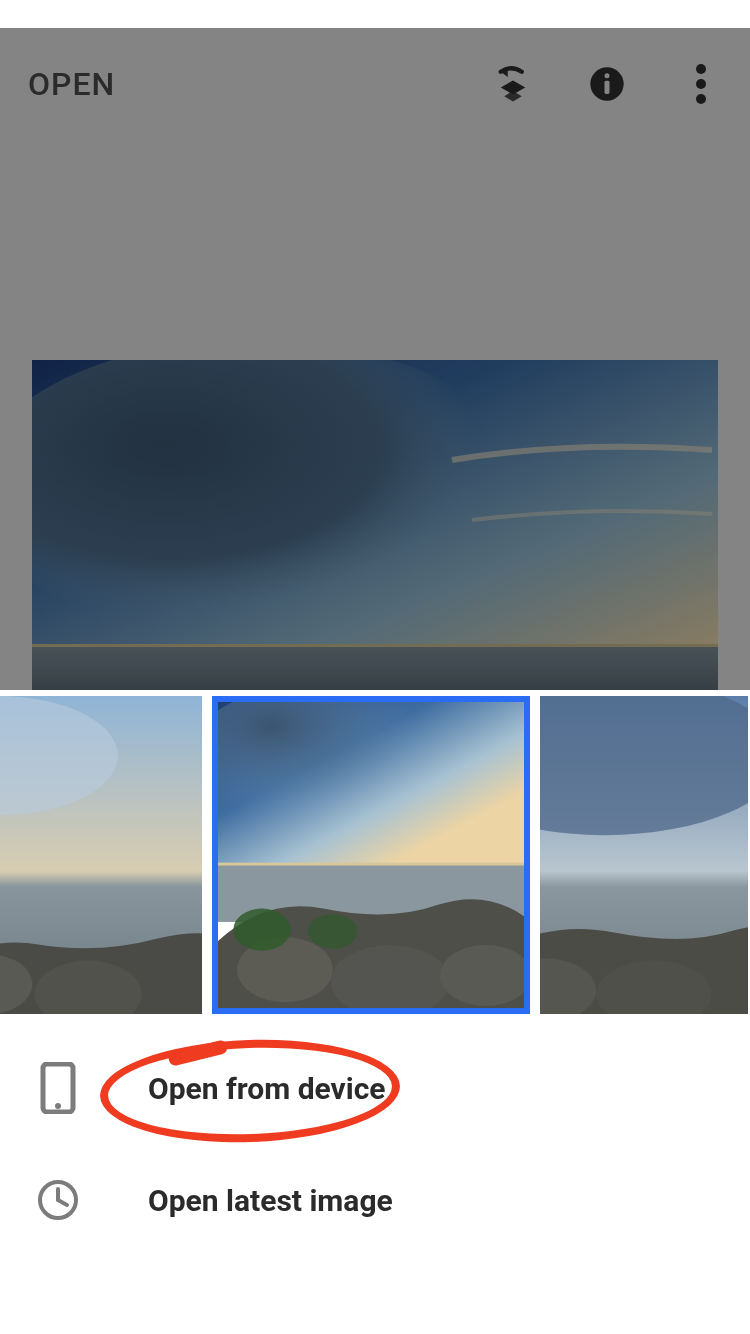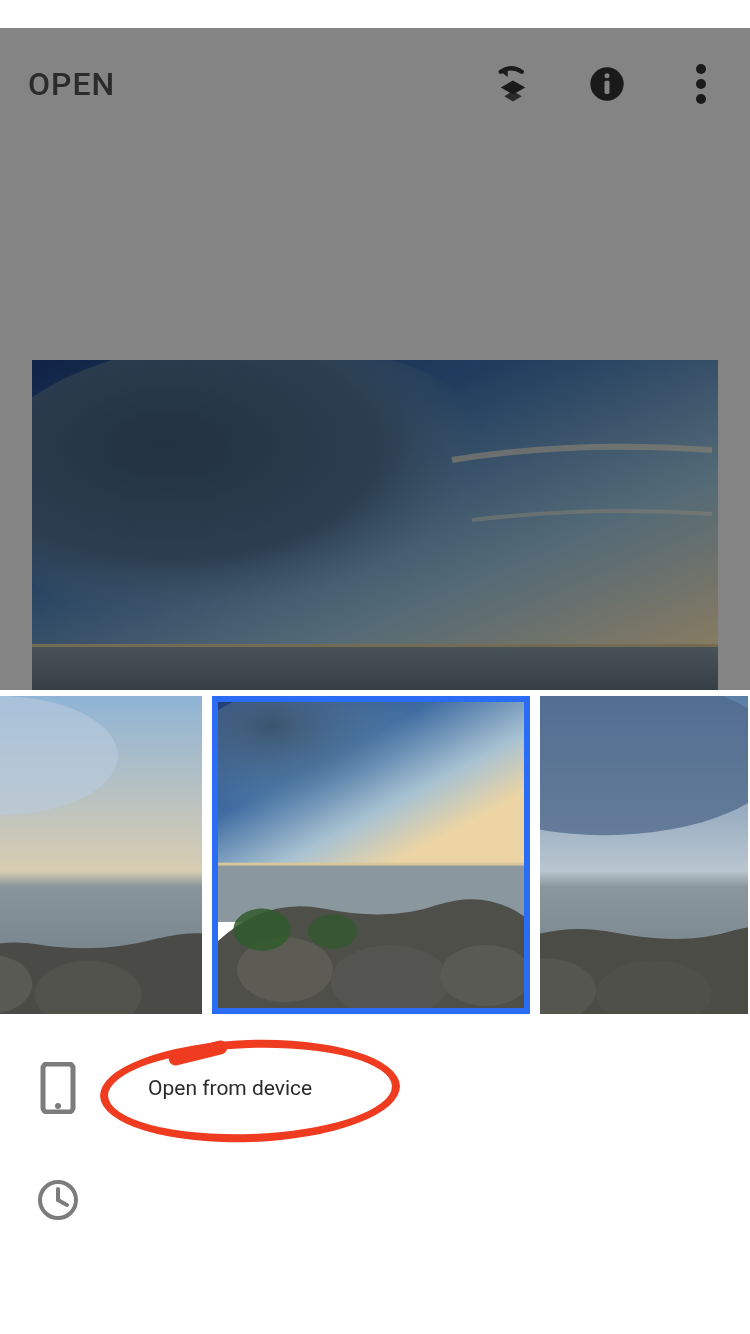--- a/index.html
+++ b/index.html
@@ -23,21 +23,21 @@
   .thumb-row { display:flex; width:100%; height:330px; gap:10px; overflow:hidden; }
   .thumb { flex:0 0 auto; width:318px; height:318px; margin-top:6px; position:relative; overflow:hidden; }
   .thumb.partial-left { width:208px; margin-left:-6px; }
   .thumb.partial-right { width:208px; }
   .thumb.selected { border:6px solid #2a6df4; }
   .thumb-img { width:100%; height:100%; }
 
   .menu { padding-top: 12px; }
   .menu-item { height:112px; display:flex; align-items:center; padding-left:36px; gap:68px; }
   .menu-item .mi-icon { width:44px; height:44px; display:flex; align-items:center; justify-content:center; color:#7c7c7c; }
-  .menu-item .mi-label { font-size:21px; color:#2b2b2b; font-weight:400; }
+  .menu-item .mi-label { font-size:30px; color:#2b2b2b; font-weight:700; }
 
   
   .annot-ellipse { position:absolute; top:1012px; left:100px; width:300px; height:102px; border:8px solid #ef3b1f; border-radius:50%; transform:rotate(-2deg); pointer-events:none; }
   .annot-tail { position:absolute; top:1018px; left:168px; width:60px; height:14px; background:#ef3b1f; border-radius:7px; transform:rotate(-14deg); pointer-events:none; }
 
   
   svg { display:block; }
 </style>
 </head>
 <body>
@@ -182,20 +182,21 @@
 
 
       <div class="menu-item">
         <div class="mi-icon">
           <svg width="44" height="44" viewBox="0 0 44 44">
             <circle cx="22" cy="22" r="18" fill="none" stroke="#7c7c7c" stroke-width="4"></circle>
             <line x1="22" y1="22" x2="22" y2="11" stroke="#7c7c7c" stroke-width="4" stroke-linecap="round"></line>
             <line x1="22" y1="22" x2="31" y2="27" stroke="#7c7c7c" stroke-width="4" stroke-linecap="round"></line>
           </svg>
         </div>
+        <div class="mi-label">Open latest image</div>
       </div>
     </div>
   </div>
 
   <div class="annot-tail"></div>
   <div class="annot-ellipse"></div>
 
 </div>
 
 </body></html>

